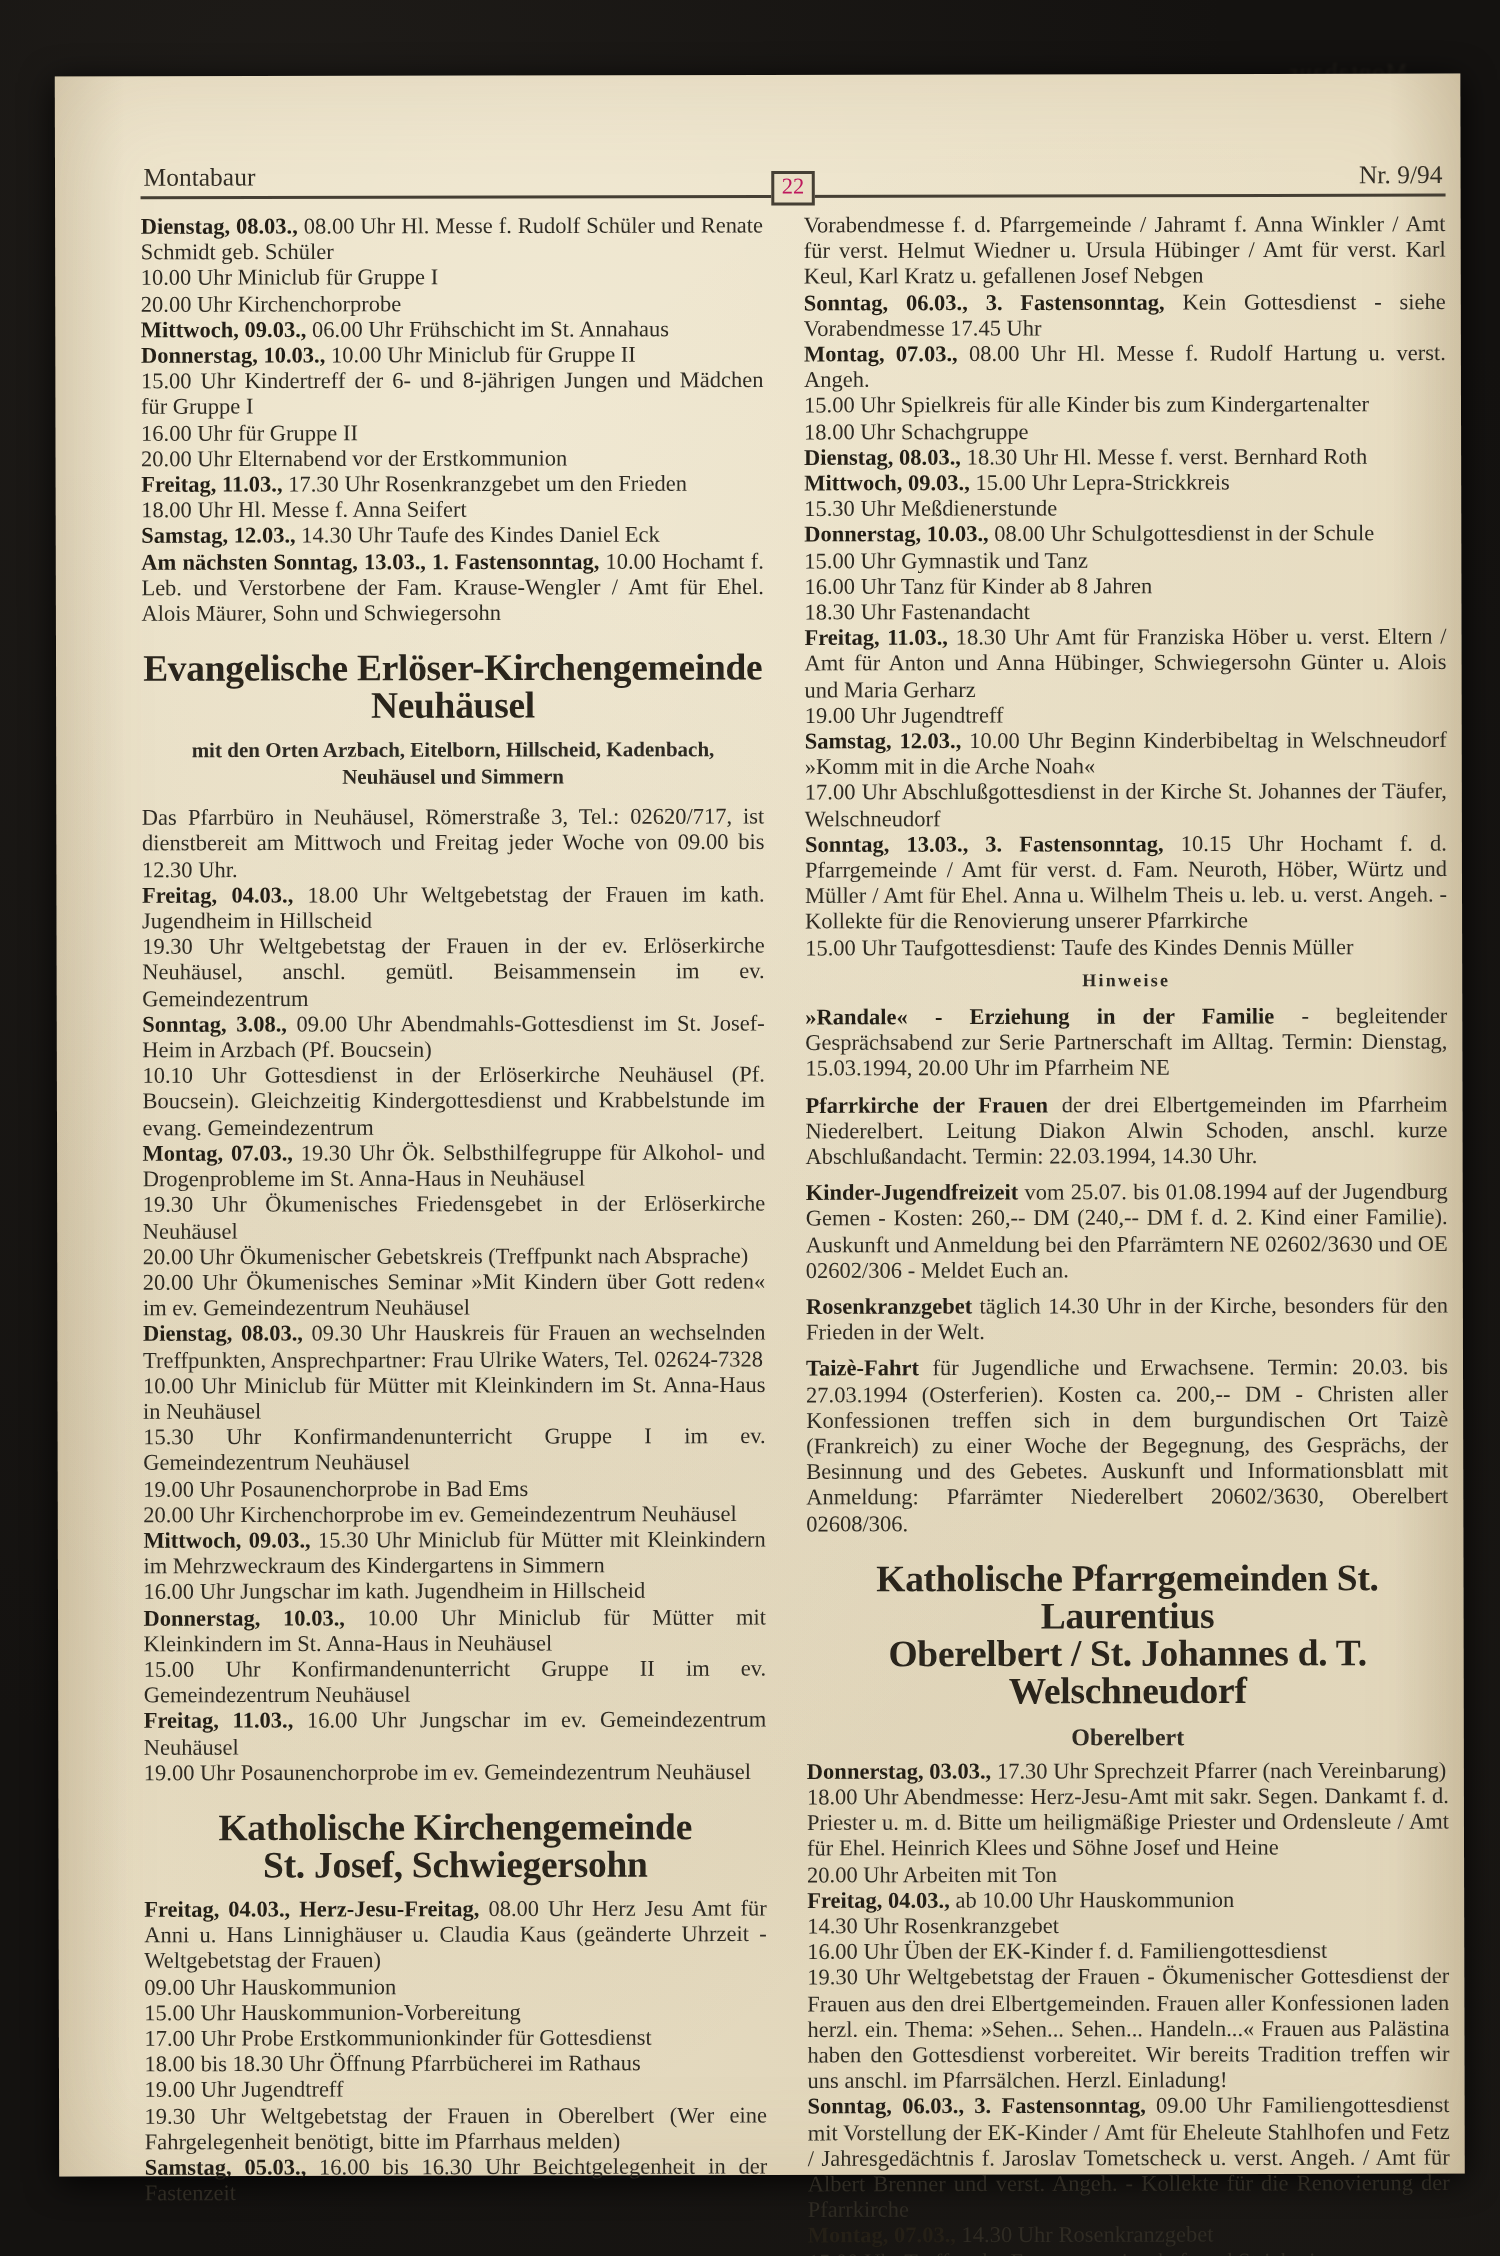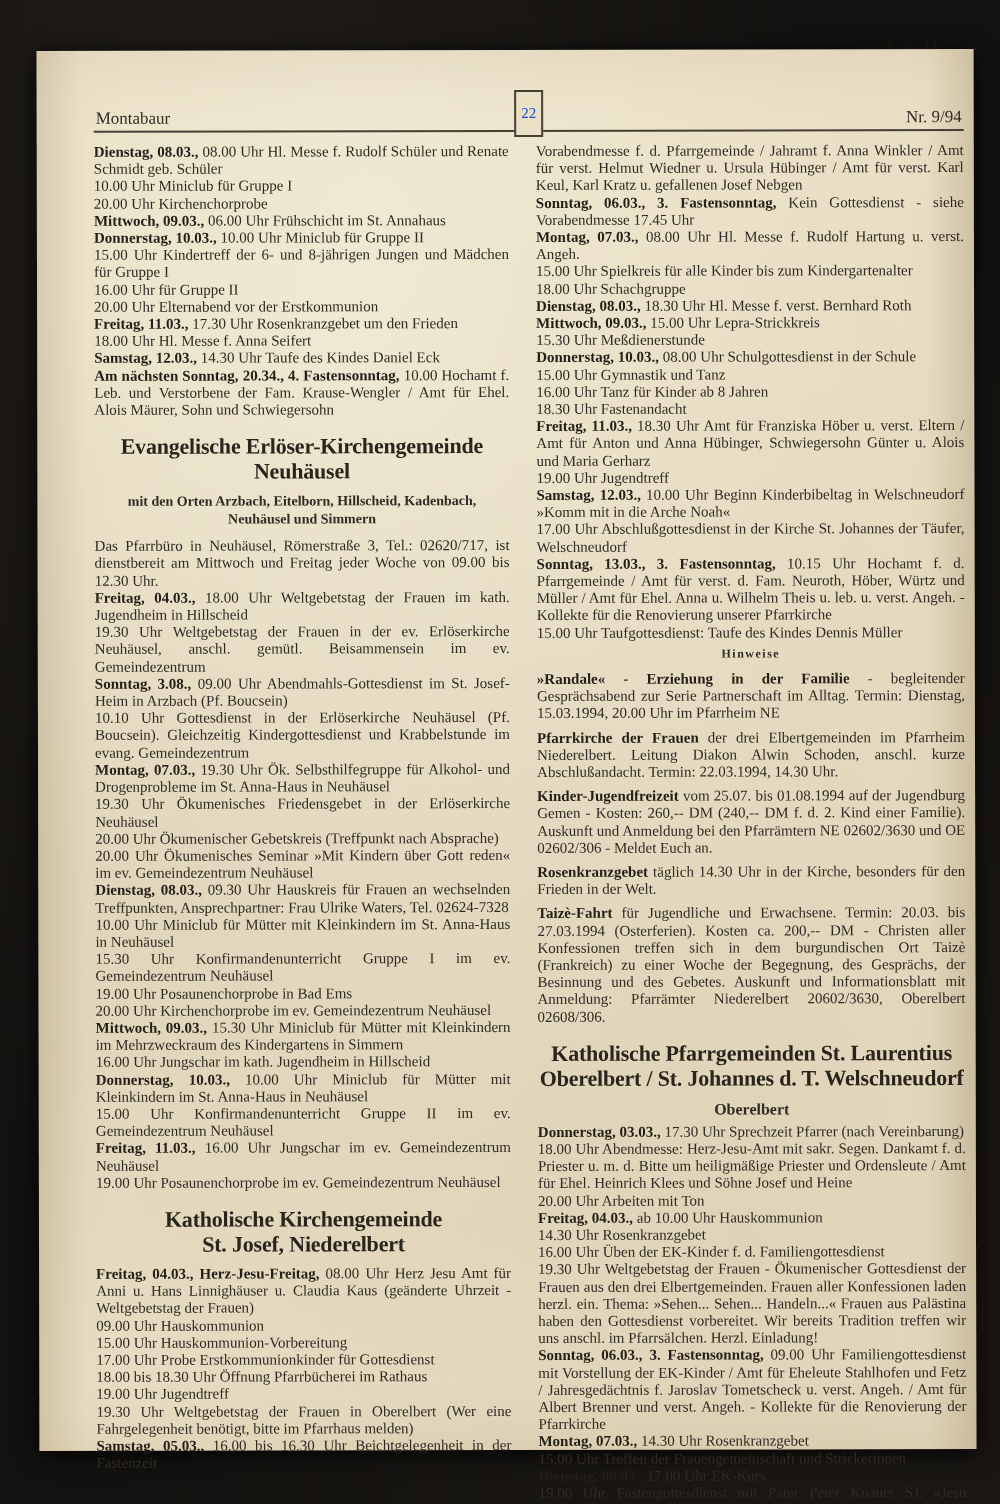--- a/index.html
+++ b/index.html
@@ -27,31 +27,31 @@
     transform:scaleX(-1);font-size:16px;letter-spacing:1px;
   }
   .ghost.tl{left:36px;top:48px;font-size:13px;opacity:0.10;}
   .ghost.tr{right:62px;top:40px;}
   .content{position:absolute;left:57px;top:54px;width:870px;color:#2f2b23;}
   .hdr{position:relative;height:26px;border-bottom:2px solid #453f34;font-size:17px;color:#332e25;}
   .hdr .hl{position:absolute;left:2px;bottom:2px;}
   .hdr .hr{position:absolute;right:2px;bottom:2px;}
   .pagebox{
     position:absolute;left:50%;bottom:-7px;transform:translateX(-50%);
-    background:#eae0c6;border:2px solid #453f34;padding:12px 5px;
-    font-size:15px;line-height:19px;color:#1d4ed8;
+    background:#eae0c6;border:2px solid #453f34;padding:0 5px;
+    font-size:15px;line-height:19px;color:#be185d;
   }
   .cols{display:flex;gap:27px;margin-top:11px;}
   .col{width:415px;font-size:15px;line-height:17.2px;text-align:justify;hyphens:auto;-webkit-hyphens:auto;}
   .col.right{width:428px;}
   p.entry{margin:0;}
   p.entry.sp{margin-top:7px;}
   .col b{color:#241f16;}
   .h1{
-    font-weight:bold;font-size:22px;line-height:25px;text-align:center;
+    font-weight:bold;font-size:25px;line-height:25px;text-align:center;
     white-space:pre-line;margin:15px 0 9px;color:#2a251c;letter-spacing:-0.2px;hyphens:none;
   }
   .h2{font-weight:bold;font-size:14px;line-height:18px;text-align:center;white-space:pre-line;margin:0 0 9px;hyphens:none;}
   .h3{font-weight:bold;font-size:12px;line-height:19px;text-align:center;letter-spacing:1.5px;margin:3px 0 3px;hyphens:none;}
   .sub{font-weight:bold;font-size:16px;line-height:19px;text-align:center;margin:1px 0 5px;hyphens:none;}
 </style>
 </head>
 <body>
 
 <div class="ghost tl">Nr. 9/94</div>
@@ -70,21 +70,21 @@
           <p class="entry">10.00 Uhr Miniclub für Gruppe I</p>
           <p class="entry">20.00 Uhr Kirchenchorprobe</p>
           <p class="entry"><b>Mittwoch, 09.03.,</b> 06.00 Uhr Frühschicht im St. Annahaus</p>
           <p class="entry"><b>Donnerstag, 10.03.,</b> 10.00 Uhr Miniclub für Gruppe II</p>
           <p class="entry">15.00 Uhr Kindertreff der 6- und 8-jährigen Jungen und Mädchen für Gruppe I</p>
           <p class="entry">16.00 Uhr für Gruppe II</p>
           <p class="entry">20.00 Uhr Elternabend vor der Erstkommunion</p>
           <p class="entry"><b>Freitag, 11.03.,</b> 17.30 Uhr Rosenkranzgebet um den Frieden</p>
           <p class="entry">18.00 Uhr Hl. Messe f. Anna Seifert</p>
           <p class="entry"><b>Samstag, 12.03.,</b> 14.30 Uhr Taufe des Kindes Daniel Eck</p>
-          <p class="entry"><b>Am nächsten Sonntag, 20.34., 4. Fastensonntag,</b> 10.00 Hochamt f. Leb. und Verstorbene der Fam. Krause-Wengler / Amt für Ehel. Alois Mäurer, Sohn und Schwiegersohn</p>
+          <p class="entry"><b>Am nächsten Sonntag, 13.03., 1. Fastensonntag,</b> 10.00 Hochamt f. Leb. und Verstorbene der Fam. Krause-Wengler / Amt für Ehel. Alois Mäurer, Sohn und Schwiegersohn</p>
           <div class="h1">Evangelische Erlöser-Kirchengemeinde
 Neuhäusel</div>
           <div class="h2">mit den Orten Arzbach, Eitelborn, Hillscheid, Kadenbach,
 Neuhäusel und Simmern</div>
           <p class="entry">Das Pfarrbüro in Neuhäusel, Römerstraße 3, Tel.: 02620/717, ist dienstbereit am Mittwoch und Freitag jeder Woche von 09.00 bis 12.30 Uhr.</p>
           <p class="entry"><b>Freitag, 04.03.,</b> 18.00 Uhr Weltgebetstag der Frauen im kath. Jugendheim in Hillscheid</p>
           <p class="entry">19.30 Uhr Weltgebetstag der Frauen in der ev. Erlöserkirche Neuhäusel, anschl. gemütl. Beisammensein im ev. Gemeindezentrum</p>
           <p class="entry"><b>Sonntag, 3.08.,</b> 09.00 Uhr Abendmahls-Gottesdienst im St. Josef-Heim in Arzbach (Pf. Boucsein)</p>
           <p class="entry">10.10 Uhr Gottesdienst in der Erlöserkirche Neuhäusel (Pf. Boucsein). Gleichzeitig Kindergottesdienst und Krabbelstunde im evang. Gemeindezentrum</p>
           <p class="entry"><b>Montag, 07.03.,</b> 19.30 Uhr Ök. Selbsthilfegruppe für Alkohol- und Drogenprobleme im St. Anna-Haus in Neuhäusel</p>
@@ -96,21 +96,21 @@
           <p class="entry">15.30 Uhr Konfirmandenunterricht Gruppe I im ev. Gemeindezentrum Neuhäusel</p>
           <p class="entry">19.00 Uhr Posaunenchorprobe in Bad Ems</p>
           <p class="entry">20.00 Uhr Kirchenchorprobe im ev. Gemeindezentrum Neuhäusel</p>
           <p class="entry"><b>Mittwoch, 09.03.,</b> 15.30 Uhr Miniclub für Mütter mit Kleinkindern im Mehrzweckraum des Kindergartens in Simmern</p>
           <p class="entry">16.00 Uhr Jungschar im kath. Jugendheim in Hillscheid</p>
           <p class="entry"><b>Donnerstag, 10.03.,</b> 10.00 Uhr Miniclub für Mütter mit Kleinkindern im St. Anna-Haus in Neuhäusel</p>
           <p class="entry">15.00 Uhr Konfirmandenunterricht Gruppe II im ev. Gemeindezentrum Neuhäusel</p>
           <p class="entry"><b>Freitag, 11.03.,</b> 16.00 Uhr Jungschar im ev. Gemeindezentrum Neuhäusel</p>
           <p class="entry">19.00 Uhr Posaunenchorprobe im ev. Gemeindezentrum Neuhäusel</p>
           <div class="h1">Katholische Kirchengemeinde
-St. Josef, Niederelbert</div>
+St. Josef, Schwiegersohn</div>
           <p class="entry"><b>Freitag, 04.03., Herz-Jesu-Freitag,</b> 08.00 Uhr Herz Jesu Amt für Anni u. Hans Linnighäuser u. Claudia Kaus (geänderte Uhrzeit - Weltgebetstag der Frauen)</p>
           <p class="entry">09.00 Uhr Hauskommunion</p>
           <p class="entry">15.00 Uhr Hauskommunion-Vorbereitung</p>
           <p class="entry">17.00 Uhr Probe Erstkommunionkinder für Gottesdienst</p>
           <p class="entry">18.00 bis 18.30 Uhr Öffnung Pfarrbücherei im Rathaus</p>
           <p class="entry">19.00 Uhr Jugendtreff</p>
           <p class="entry">19.30 Uhr Weltgebetstag der Frauen in Oberelbert (Wer eine Fahrgelegenheit benötigt, bitte im Pfarrhaus melden)</p>
           <p class="entry"><b>Samstag, 05.03.,</b> 16.00 bis 16.30 Uhr Beichtgelegenheit in der Fastenzeit</p>
         </div>
       <div class="col right">

